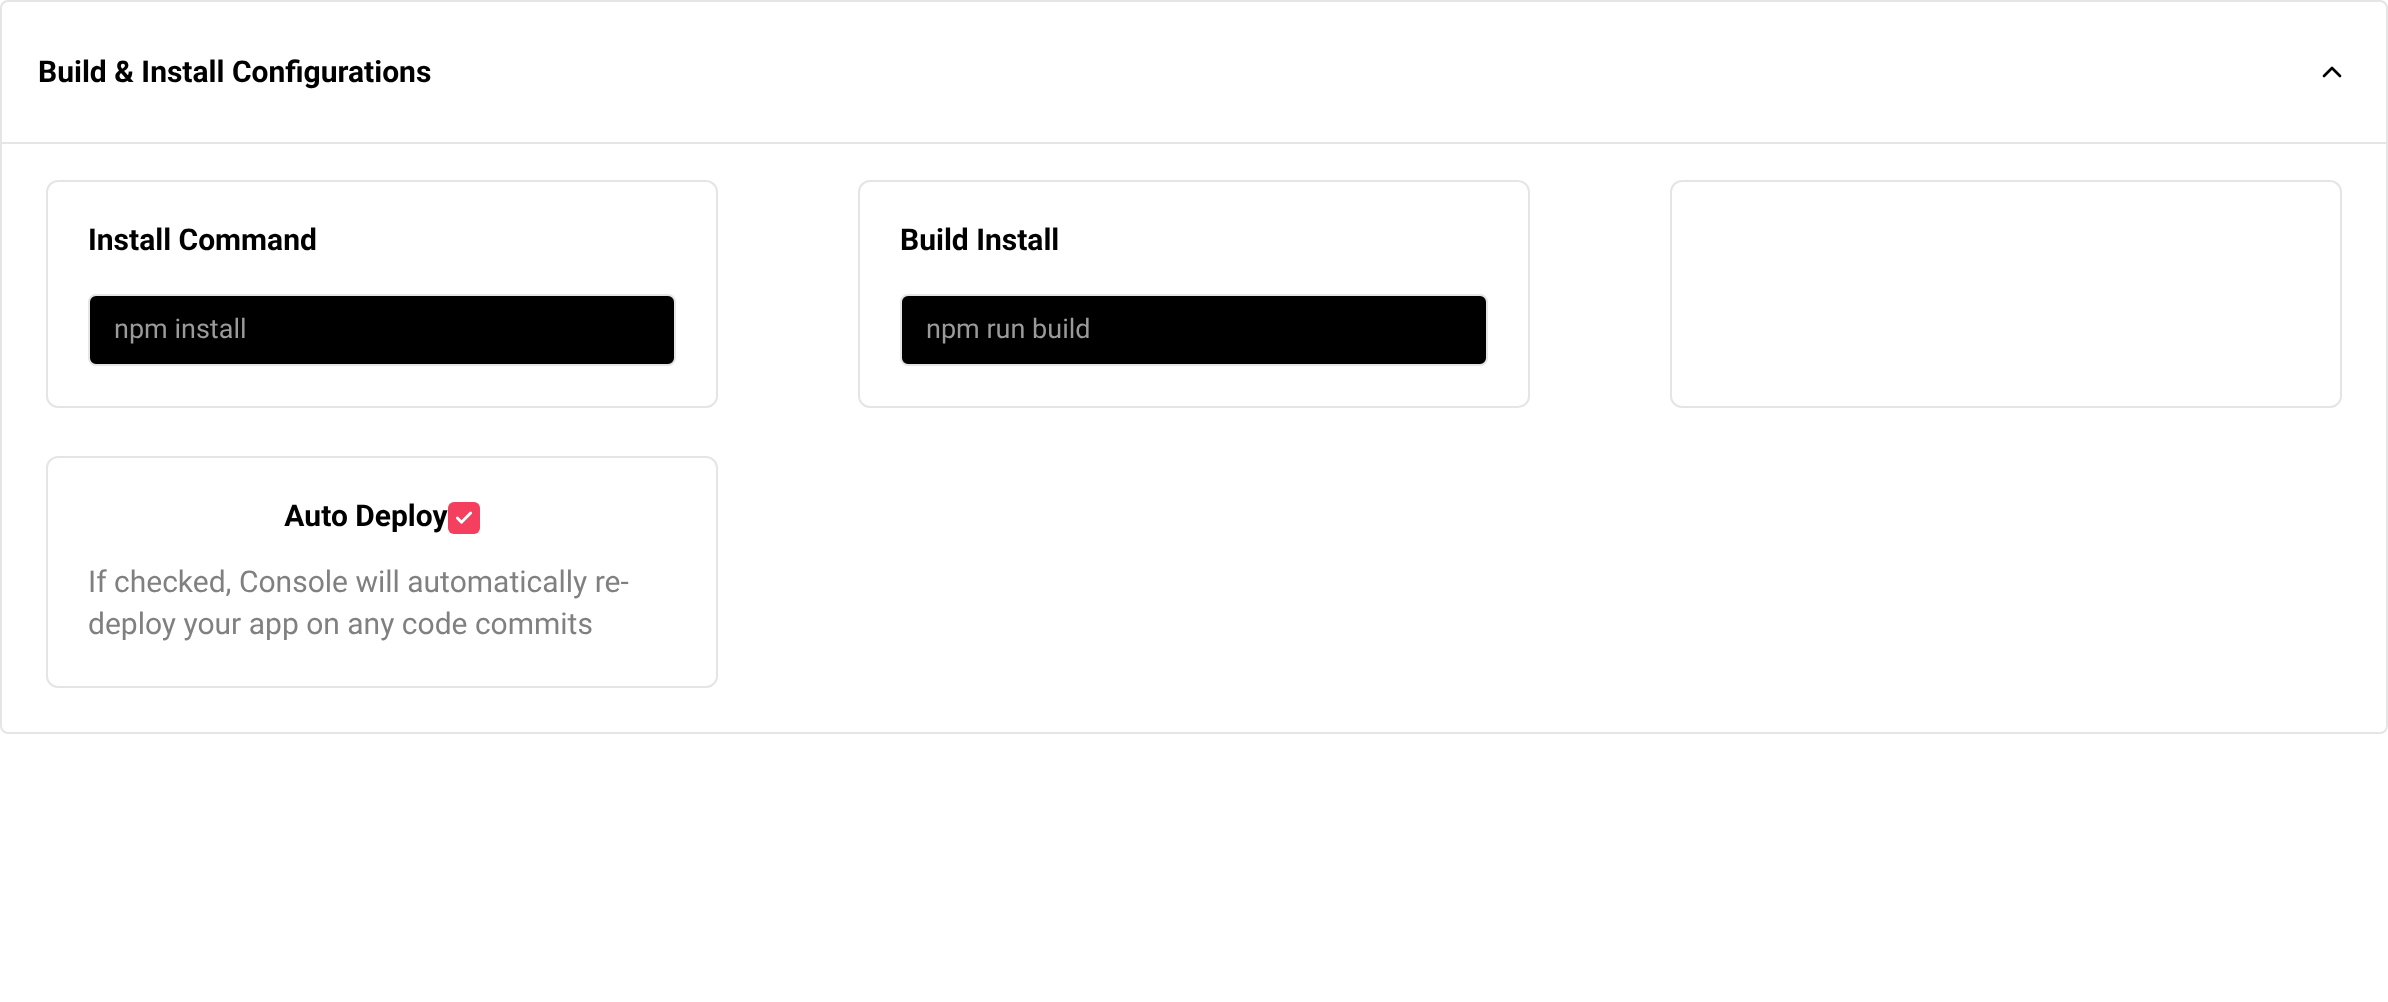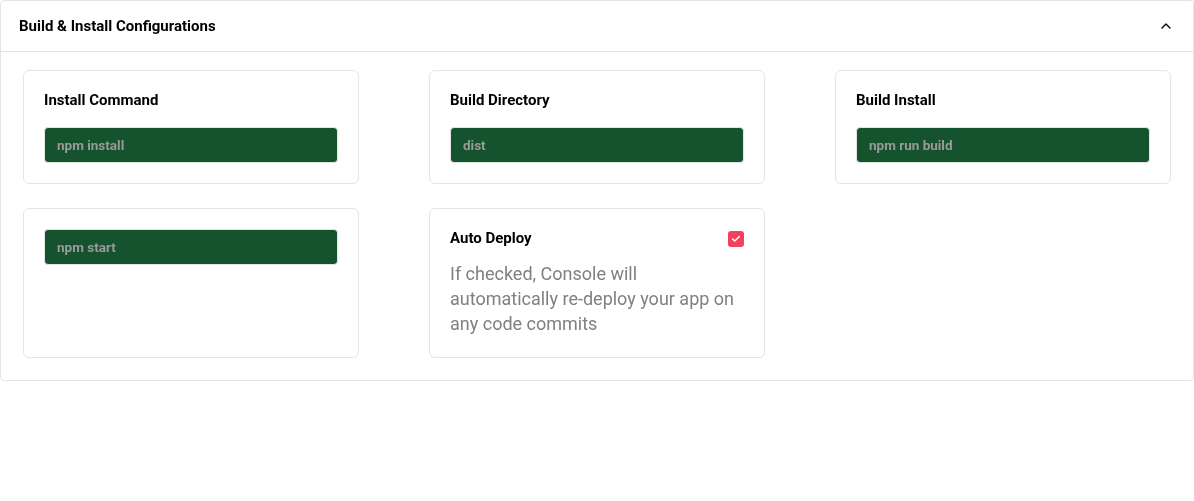--- a/index.html
+++ b/index.html
@@ -15,21 +15,21 @@
     }
     .panel {
       border: 1px solid #e5e5e5;
       border-radius: 4px;
       background: #ffffff;
     }
     .panel-header {
       display: flex;
       align-items: center;
       justify-content: space-between;
-      padding: 16px 18px;
+      padding: 26px 18px;
       border-bottom: 1px solid #e5e5e5;
       cursor: pointer;
     }
     .panel-title {
       font-size: 15px;
       font-weight: 700;
       color: #000000;
     }
     .chevron {
       width: 18px;
@@ -57,36 +57,35 @@
       margin-bottom: 18px;
     }
     .card-input {
       width: 100%;
       height: 36px;
       border: 1px solid #e5e5e5;
       border-radius: 4px;
       padding: 0 12px;
       font-size: 13.5px;
       color: #9a9a9a;
-      background: #14532d;
+      background: #000000;
       outline: none;
       font-family: inherit;
-      font-weight: bold;
     }
     .card-input::placeholder {
       color: #9a9a9a;
     }
     .auto-deploy-row {
       display: flex;
       align-items: flex-start;
-      justify-content: space-between;
+      justify-content: center;
       margin-bottom: 14px;
     }
     .auto-deploy-desc {
-      font-size: 18px;
+      font-size: 15px;
       color: #808080;
       line-height: 1.4;
     }
     .checkbox {
       width: 16px;
       height: 16px;
       border-radius: 3px;
       background: #f43f5e;
       display: flex;
       align-items: center;
@@ -111,32 +110,27 @@
       </svg>
     </div>
   </div>
   <div class="panel-body">
 
     <div class="card">
       <div class="card-label">Install Command</div>
       <input type="text" class="card-input" placeholder="npm install" style="">
     </div>
 
-    <div class="card">
-      <div class="card-label">Build Directory</div>
-      <input type="text" class="card-input" placeholder="dist" style="">
-    </div>
 
     <div class="card">
       <div class="card-label">Build Install</div>
       <input type="text" class="card-input" placeholder="npm run build" style="">
     </div>
 
     <div class="card">
-      <input type="text" class="card-input" placeholder="npm start" style="">
     </div>
 
 
     <div class="card">
       <div class="auto-deploy-row">
         <div class="card-label" style="margin-bottom:0;">Auto Deploy</div>
         <div class="checkbox">
           <svg width="10" height="10" viewBox="0 0 24 24" fill="none" stroke="#ffffff" stroke-width="3.5" stroke-linecap="round" stroke-linejoin="round">
             <polyline points="20 6 9 17 4 12"></polyline>
           </svg>

